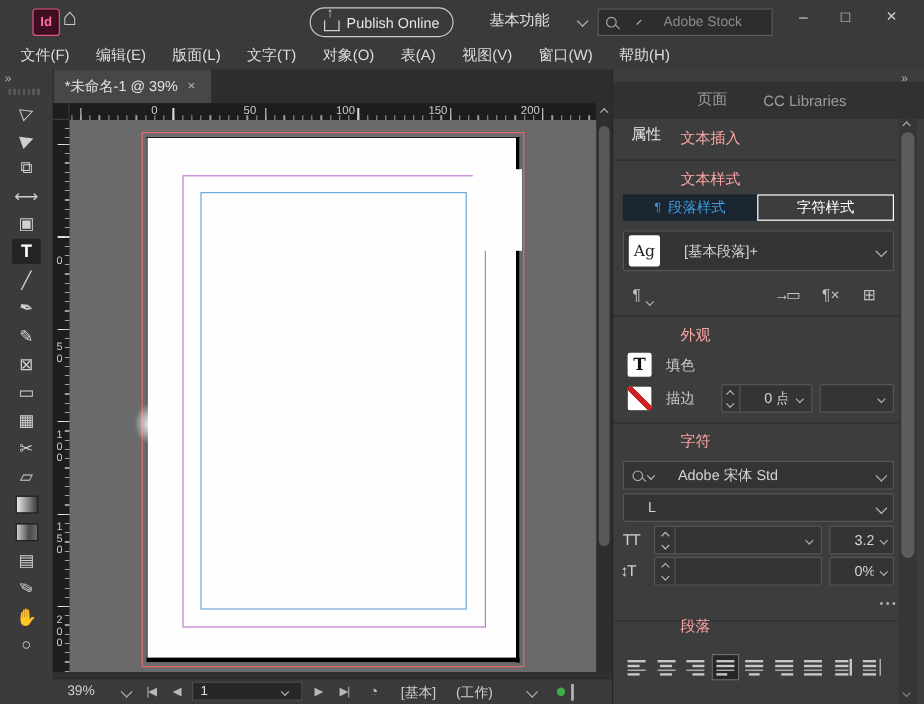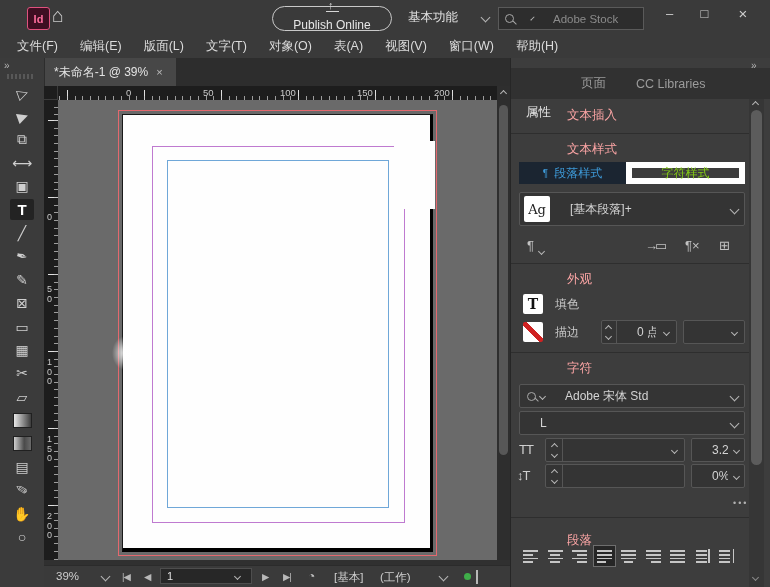--- a/index.html
+++ b/index.html
@@ -11,22 +11,22 @@
   .abs{position:absolute;}
   .chv{display:inline-block;width:6px;height:6px;border-right:1.5px solid #b5b5b5;border-bottom:1.5px solid #b5b5b5;transform:rotate(45deg);}
   .chv.up{transform:rotate(-135deg);}
   .chv.sm{width:4px;height:4px;border-width:1.2px;}
   .stp{display:inline-flex;flex-direction:column;align-items:center;justify-content:center;gap:3px;width:16px;height:100%;border-right:1px solid #555;}
   
   #titlebar{left:0;top:0;width:644px;height:34px;background:#3a3a3a;}
   #logo{left:27px;top:7px;width:21px;height:21px;background:#3f0e22;border:1.5px solid #e0527e;border-radius:3px;
         color:#ff6e9e;font-size:11px;font-weight:bold;display:flex;align-items:center;justify-content:center;}
   #home-ic{left:52px;top:4px;font-size:20px;color:#c9c9c9;}
-  #publish{left:272px;top:6px;width:118px;height:23px;border:1px solid #c9c9c9;border-radius:13px;
-           display:flex;align-items:center;justify-content:center;gap:6px;color:#e6e6e6;font-size:12px;background:transparent;flex-direction:column;}
+  #publish{left:258px;top:6px;width:118px;height:23px;border:1px solid #c9c9c9;border-radius:13px;
+           display:flex;align-items:center;justify-content:center;gap:6px;color:#e6e6e6;font-size:12px;background:transparent;}
   .pub-ic{position:relative;width:11px;height:8px;border:1.3px solid #d6d6d6;border-top:none;margin-top:6px;}
   .pub-ic::after{content:"↑";position:absolute;top:-11px;left:1.5px;font-size:11px;color:#d6d6d6;line-height:1;}
   #workspace{left:408px;top:9px;display:flex;align-items:center;gap:24px;color:#e2e2e2;font-size:12.5px;}
   #stock{left:498px;top:7px;width:132px;height:21px;background:#2d2d2d;border:1px solid #5a5a5a;display:flex;align-items:center;padding:0 6px;gap:18px;}
   .si{width:7px;height:7px;border:1.4px solid #a8a8a8;border-radius:50%;position:relative;flex:0 0 auto;}
   .si::after{content:"";position:absolute;width:5px;height:1.4px;background:#a8a8a8;right:-4px;bottom:-1px;transform:rotate(45deg);}
   #stock input{background:transparent;border:none;outline:none;color:#d0d0d0;font-size:11.5px;width:90px;}
   #stock input::placeholder{color:#8b8b8b;}
   .winbtn{top:0;width:35px;height:26px;display:flex;align-items:center;justify-content:center;color:#cfcfcf;font-size:13px;}
   
@@ -93,21 +93,21 @@
   #pn-tabs{position:absolute;left:0;top:10px;width:260px;height:31px;background:#313131;display:flex;align-items:stretch;}
   .pn-tab{display:flex;align-items:center;padding:0 15px;font-size:12.5px;color:#9c9c9c;}
   .pn-tab.active{background:#3d3d3d;color:#e5e5e5;margin-top:44px;}
   .sect{position:absolute;font-size:12.5px;color:#fca5a5;margin-left:48px;}
   .divider{position:absolute;left:0;width:240px;height:1px;background:#2e2e2e;}
   
   #styletoggle{position:absolute;left:8px;top:104px;width:226px;height:22px;display:flex;}
   #styletoggle .half{flex:1;display:flex;align-items:center;justify-content:center;font-size:12px;box-sizing:border-box;}
   #styletoggle .para{background:#1b2531;color:#3e9ad8;gap:6px;}
   #styletoggle .para .pmark{font-size:10px;color:#3e9ad8;}
-  #styletoggle .char{border:6px solid #ffffff;color:#84cc16;}
+  #styletoggle .char{border:1px solid #ffffff;color:#ffffff;}
   
   .fld{position:absolute;background:#343434;border:1px solid #565656;border-radius:2px;display:flex;align-items:center;color:#d4d4d4;font-size:12px;box-sizing:border-box;}
   .fld .val{padding-left:20px;white-space:nowrap;overflow:hidden;}
   .fld .end{margin-left:auto;width:20px;display:flex;align-items:center;justify-content:center;flex:0 0 auto;}
   .chip{width:20px;height:20px;background:#fff;border-radius:2px;display:flex;align-items:center;justify-content:center;}
   .chip.fill{color:#111;font-family:"DejaVu Serif",serif;font-weight:bold;font-size:14px;}
   .chip.stroke{background:linear-gradient(45deg,transparent 42%,#cf2222 42%,#cf2222 58%,transparent 58%),#fff;}
   .rowlab{font-size:12px;color:#c9c9c9;}
   .iconbtn{color:#c2c2c2;font-size:13px;position:absolute;}
   .agchip{width:26px;height:26px;background:#fff;border-radius:2px;color:#222;font-family:"DejaVu Serif",serif;font-size:13px;display:flex;align-items:center;justify-content:center;margin-left:4px;}
@@ -412,21 +412,21 @@
   <div class="fld" style="left:180px;top:406px;width:54px;height:24px;">
     <span class="val">0%</span>
     <span class="end" style="width:16px;">
         <span class="chv sm"></span>
       </span>
   </div>
 
   <span class="dots" style="position:absolute;left:222px;top:440px;">•••</span>
 
   <div class="divider" style="top:459px;"></div>
-  <div class="sect" style="left:8px;top:474px;text-align:right;">段落</div>
+  <div class="sect" style="left:8px;top:456px;text-align:right;">段落</div>
 
   <div id="alignrow">
 
   <button class="albtn a1">
         <i></i>
         <i></i>
         <i></i>
         <i></i>
       </button>
       <button class="albtn a2">

